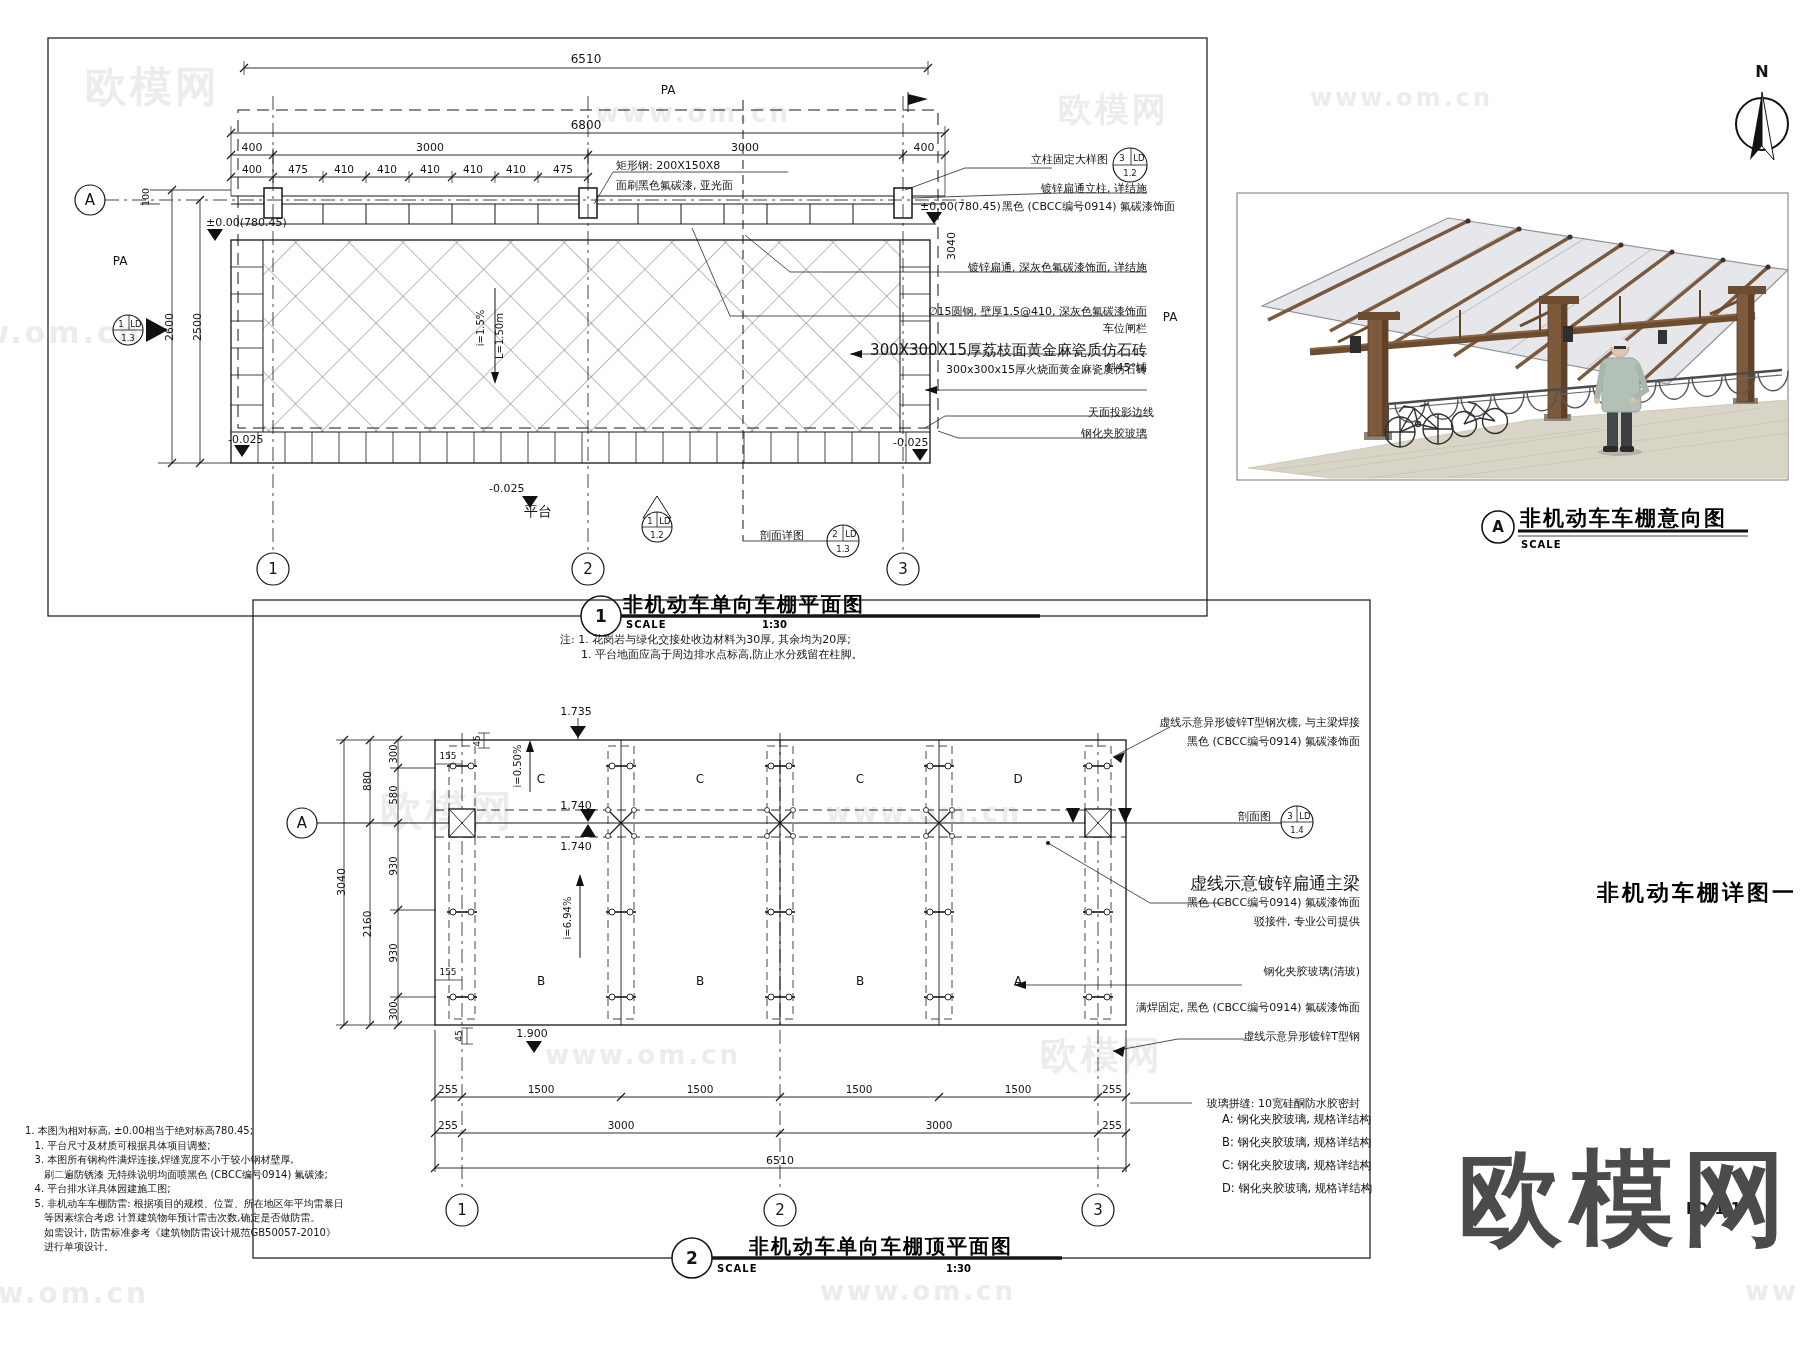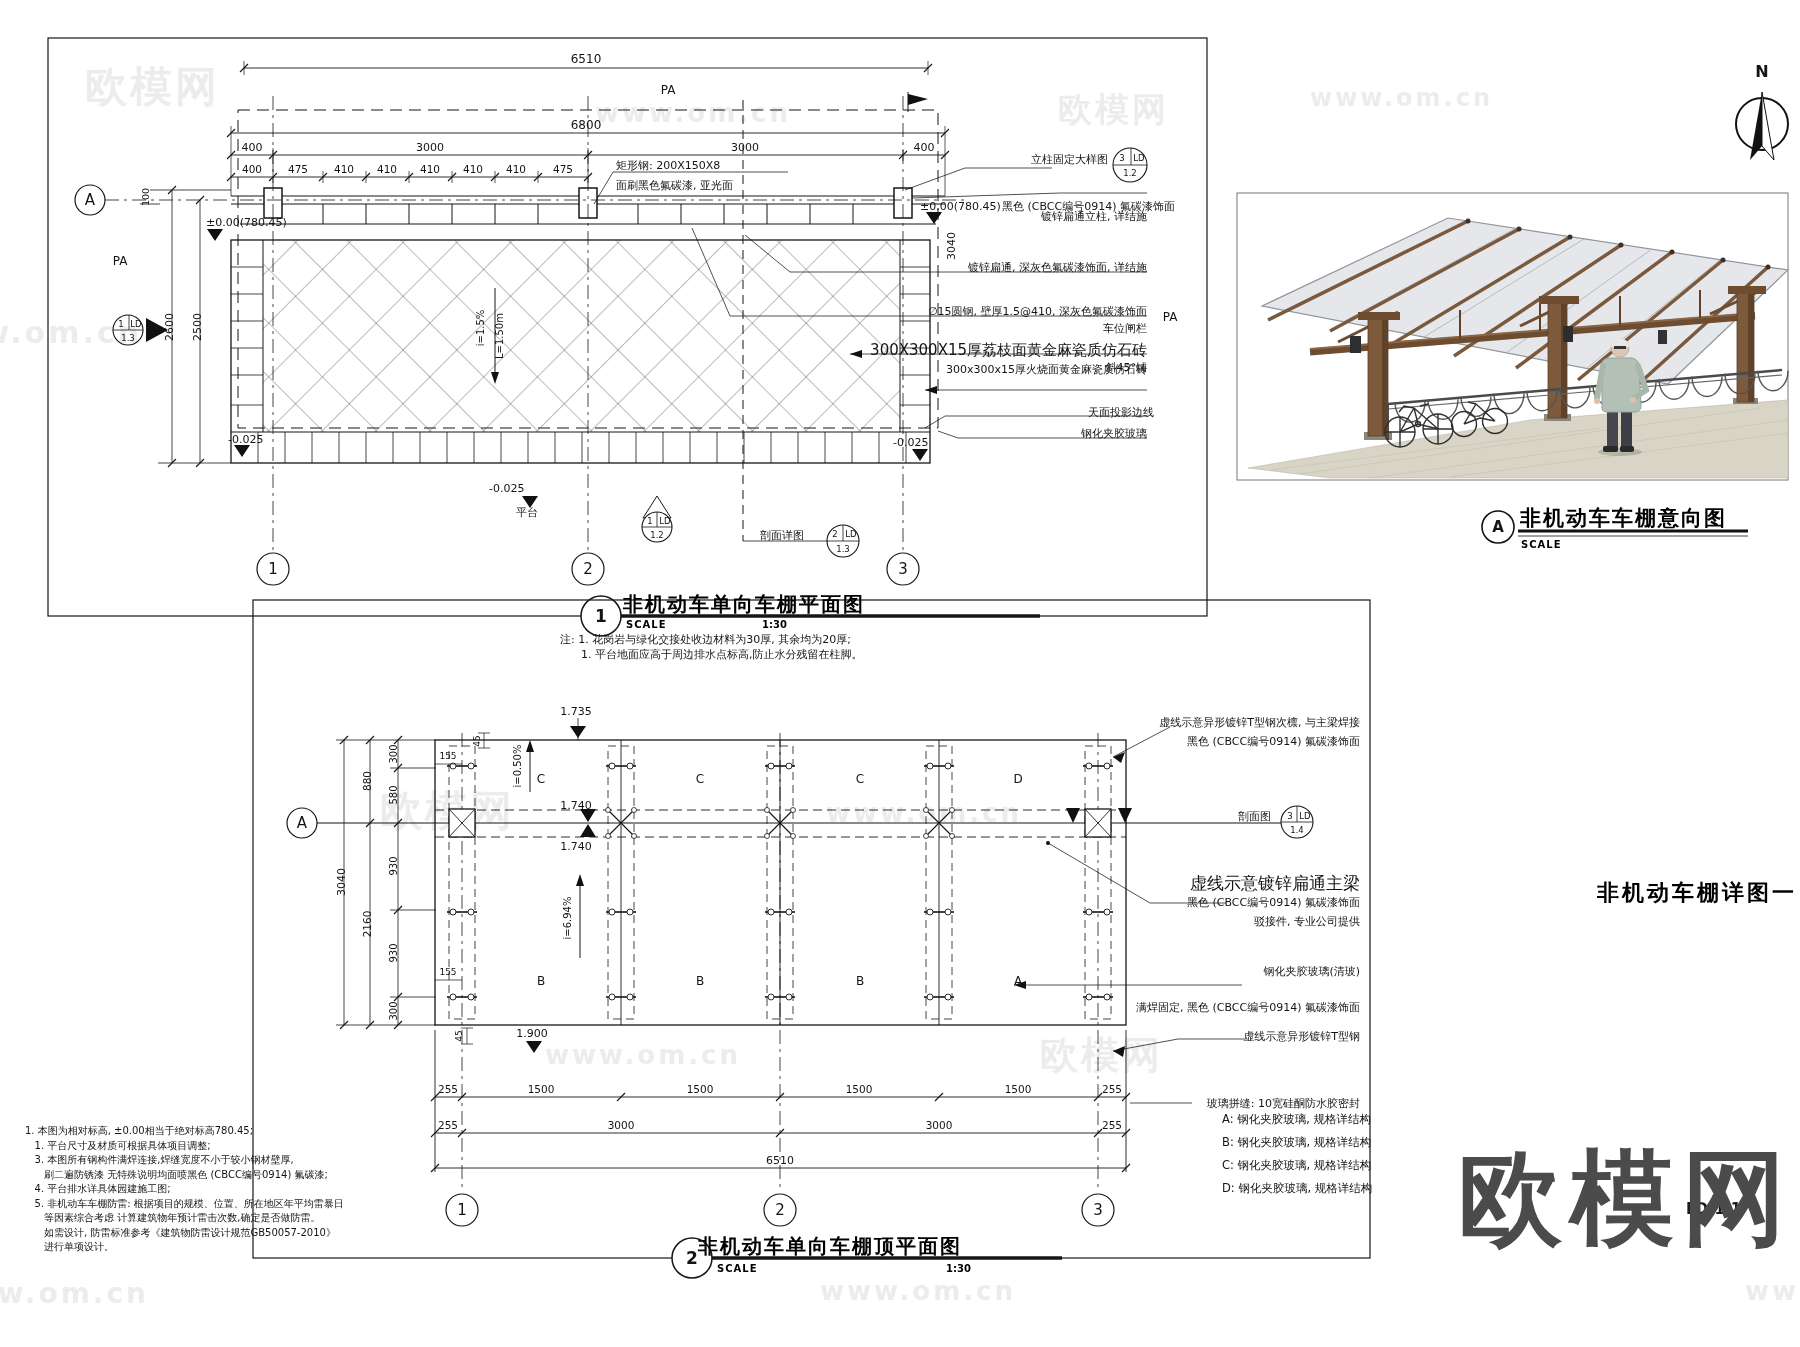--- a/index.html
+++ b/index.html
@@ -321,21 +321,21 @@
     <path d="M1518 536H1748" stroke="#111" stroke-width="0.8"></path>
   </g>
 </svg>
 
 <div class="cad-title" style="left:623px;top:594px">非机动车单向车棚平面图</div>
 <div class="scale-lbl" style="left:626px;top:620px">SCALE</div>
 <div class="scale-val" style="left:762px;top:620px">1:30</div>
 <div class="notes" style="left:560px;top:633px;font-size:11px">注: 1. 花岗岩与绿化交接处收边材料为30厚, 其余均为20厚;
       1. 平台地面应高于周边排水点标高,防止水分残留在柱脚。</div>
 
-<div class="cad-title" style="left:698px;top:1236px">非机动车单向车棚顶平面图</div>
+<div class="cad-title" style="left:749px;top:1236px">非机动车单向车棚顶平面图</div>
 <div class="scale-lbl" style="left:717px;top:1264px">SCALE</div>
 <div class="scale-val" style="left:946px;top:1264px">1:30</div>
 <div class="notes" style="left:25px;top:1124px">1. 本图为相对标高, ±0.00相当于绝对标高780.45;
    1. 平台尺寸及材质可根据具体项目调整;
    3. 本图所有钢构件满焊连接,焊缝宽度不小于较小钢材壁厚,
       刷二遍防锈漆 无特殊说明均面喷黑色 (CBCC编号0914) 氟碳漆;
    4. 平台排水详具体园建施工图;
    5. 非机动车车棚防雷: 根据项目的规模、位置、所在地区年平均雷暴日
       等因素综合考虑 计算建筑物年预计雷击次数,确定是否做防雷。
       如需设计, 防雷标准参考《建筑物防雷设计规范GB50057-2010》
@@ -373,25 +373,25 @@
     <span class="lbl" style="left: 1002px; top: 206px; font-size: 11px; transform: translate(0px, -50%);">黑色 (CBCC编号0914) 氟碳漆饰面</span>
     <span class="lbl" style="left: 146px; top: 197px; font-size: 9.5px; transform: translate(-50%, -50%) rotate(-90deg);">100</span>
     <span class="lbl" style="left: 169px; top: 327px; font-size: 11px; transform: translate(-50%, -50%) rotate(-90deg);">2600</span>
     <span class="lbl" style="left: 197px; top: 327px; font-size: 11px; transform: translate(-50%, -50%) rotate(-90deg);">2500</span>
     <span class="lbl" style="left: 120px; top: 261px; font-size: 12px; transform: translate(-50%, -50%);">PA</span>
     <span class="lbl" style="left: 481px; top: 328px; font-size: 10px; transform: translate(-50%, -50%) rotate(-90deg);">i=1.5%</span>
     <span class="lbl" style="left: 500px; top: 336px; font-size: 10px; transform: translate(-50%, -50%) rotate(-90deg);">L=1.50m</span>
     <span class="lbl" style="left: 228px; top: 439px; font-size: 11px; transform: translate(0px, -50%);">-0.025</span>
     <span class="lbl" style="left: 893px; top: 442px; font-size: 11px; transform: translate(0px, -50%);">-0.025</span>
     <span class="lbl" style="left: 489px; top: 488px; font-size: 11px; transform: translate(0px, -50%);">-0.025</span>
-    <span class="lbl" style="left: 527px; top: 512px; font-size: 11px; transform: translate(-50%, -50%);">平台</span>
+    <span class="lbl" style="left: 538px; top: 512px; font-size: 14px; transform: translate(-50%, -50%); font-family: Liberation Serif, serif;">平台</span>
     <span class="lbl" style="left: 951px; top: 246px; font-size: 11px; transform: translate(-50%, -50%) rotate(-90deg);">3040</span>
     <span class="lbl" style="left: 1170px; top: 317px; font-size: 12px; transform: translate(-50%, -50%);">PA</span>
     <span class="lbl" style="left: 1108px; top: 159px; font-size: 11px; transform: translate(-100%, -50%);">立柱固定大样图</span>
-    <span class="lbl" style="left: 1147px; top: 188px; font-size: 11px; transform: translate(-100%, -50%); margin-top: 28px;">镀锌扁通立柱, 详结施</span>
+    <span class="lbl" style="left: 1147px; top: 188px; font-size: 11px; transform: translate(-100%, -50%);">镀锌扁通立柱, 详结施</span>
     <span class="lbl" style="left: 1147px; top: 267px; font-size: 11px; transform: translate(-100%, -50%);">镀锌扁通, 深灰色氟碳漆饰面, 详结施</span>
     <span class="lbl" style="left: 1147px; top: 311px; font-size: 11px; transform: translate(-100%, -50%);">∅15圆钢, 壁厚1.5@410, 深灰色氟碳漆饰面</span>
     <span class="lbl" style="left: 1147px; top: 328px; font-size: 11px; transform: translate(-100%, -50%);">车位闸栏</span>
     <span class="lbl" style="left: 1147px; top: 350px; font-size: 15px; transform: translate(-100%, -50%);">300X300X15厚荔枝面黄金麻瓷质仿石砖</span>
     <span class="lbl" style="left: 1147px; top: 367px; font-size: 11px; transform: translate(-100%, -50%);">斜45°铺</span>
     <span class="lbl" style="left: 1147px; top: 369px; font-size: 11px; transform: translate(-100%, -50%);">300x300x15厚火烧面黄金麻瓷质仿石砖</span>
     <span class="lbl" style="left: 1147px; top: 412px; font-size: 11px; transform: translate(-100%, -50%); margin-left: 7px;">天面投影边线</span>
     <span class="lbl" style="left: 1147px; top: 433px; font-size: 11px; transform: translate(-100%, -50%);">钢化夹胶玻璃</span>
     <span class="lbl" style="left: 760px; top: 535px; font-size: 11px; transform: translate(0px, -50%);">剖面详图</span>
     <span class="lbl" style="left: 273px; top: 569px; font-size: 15px; transform: translate(-50%, -50%);">1</span>

